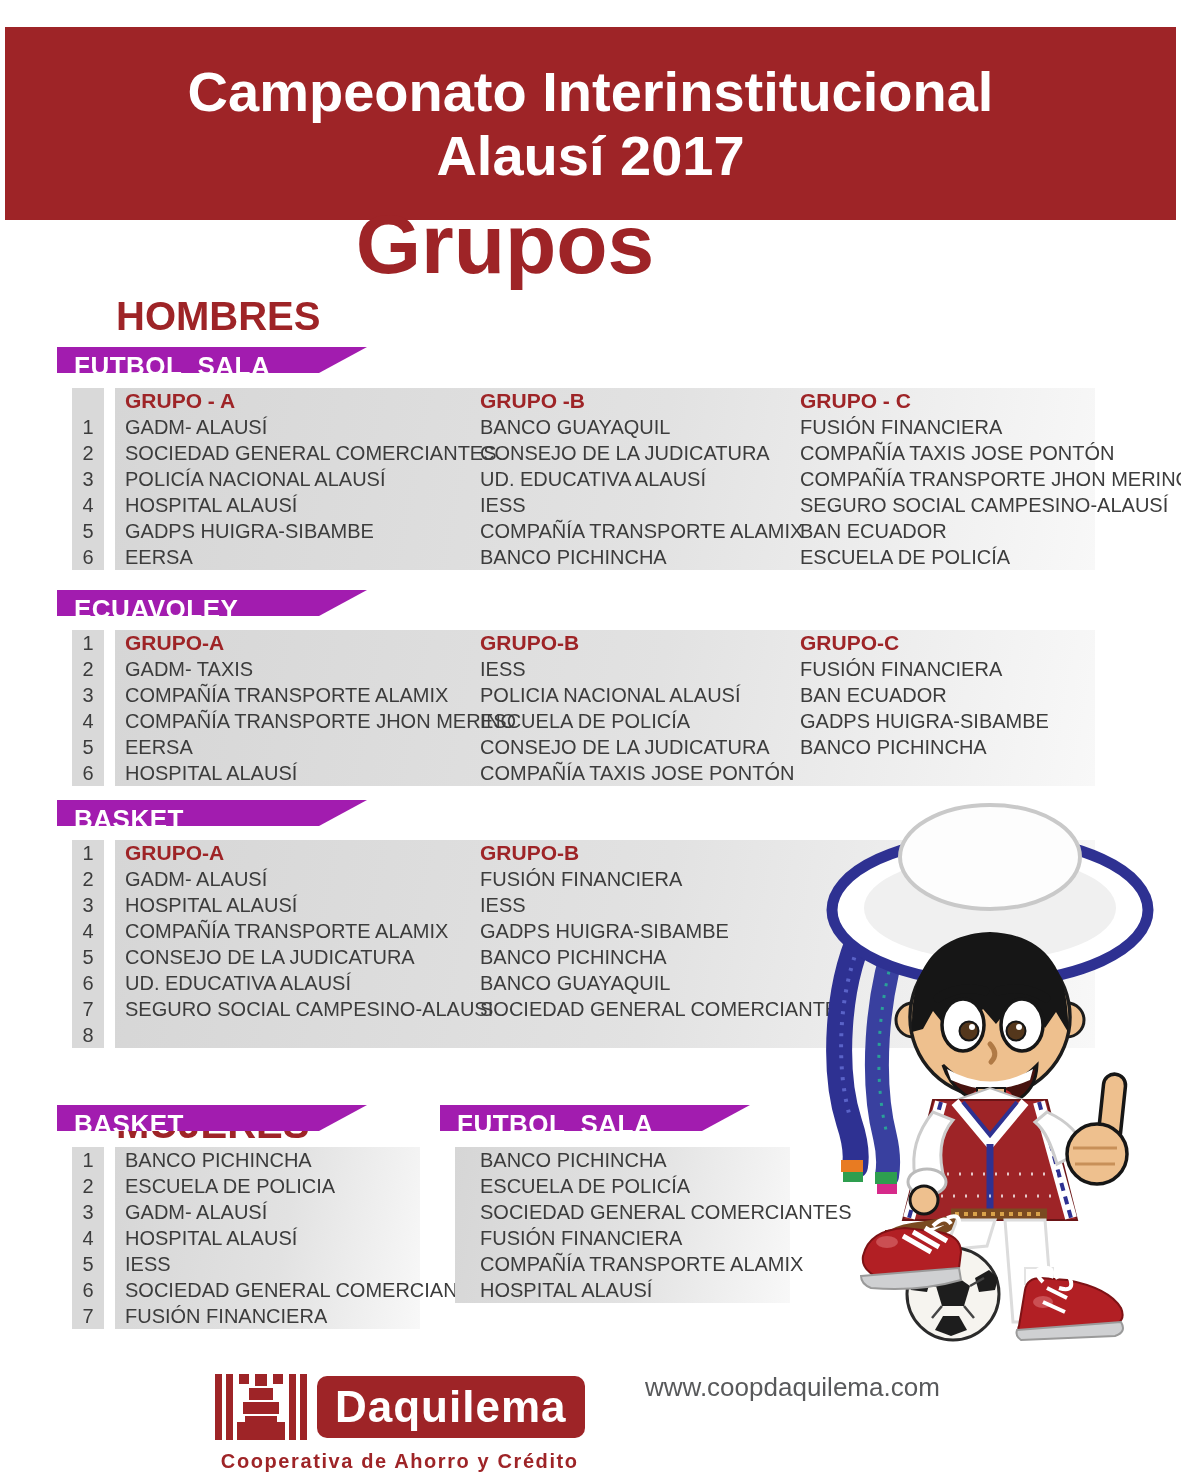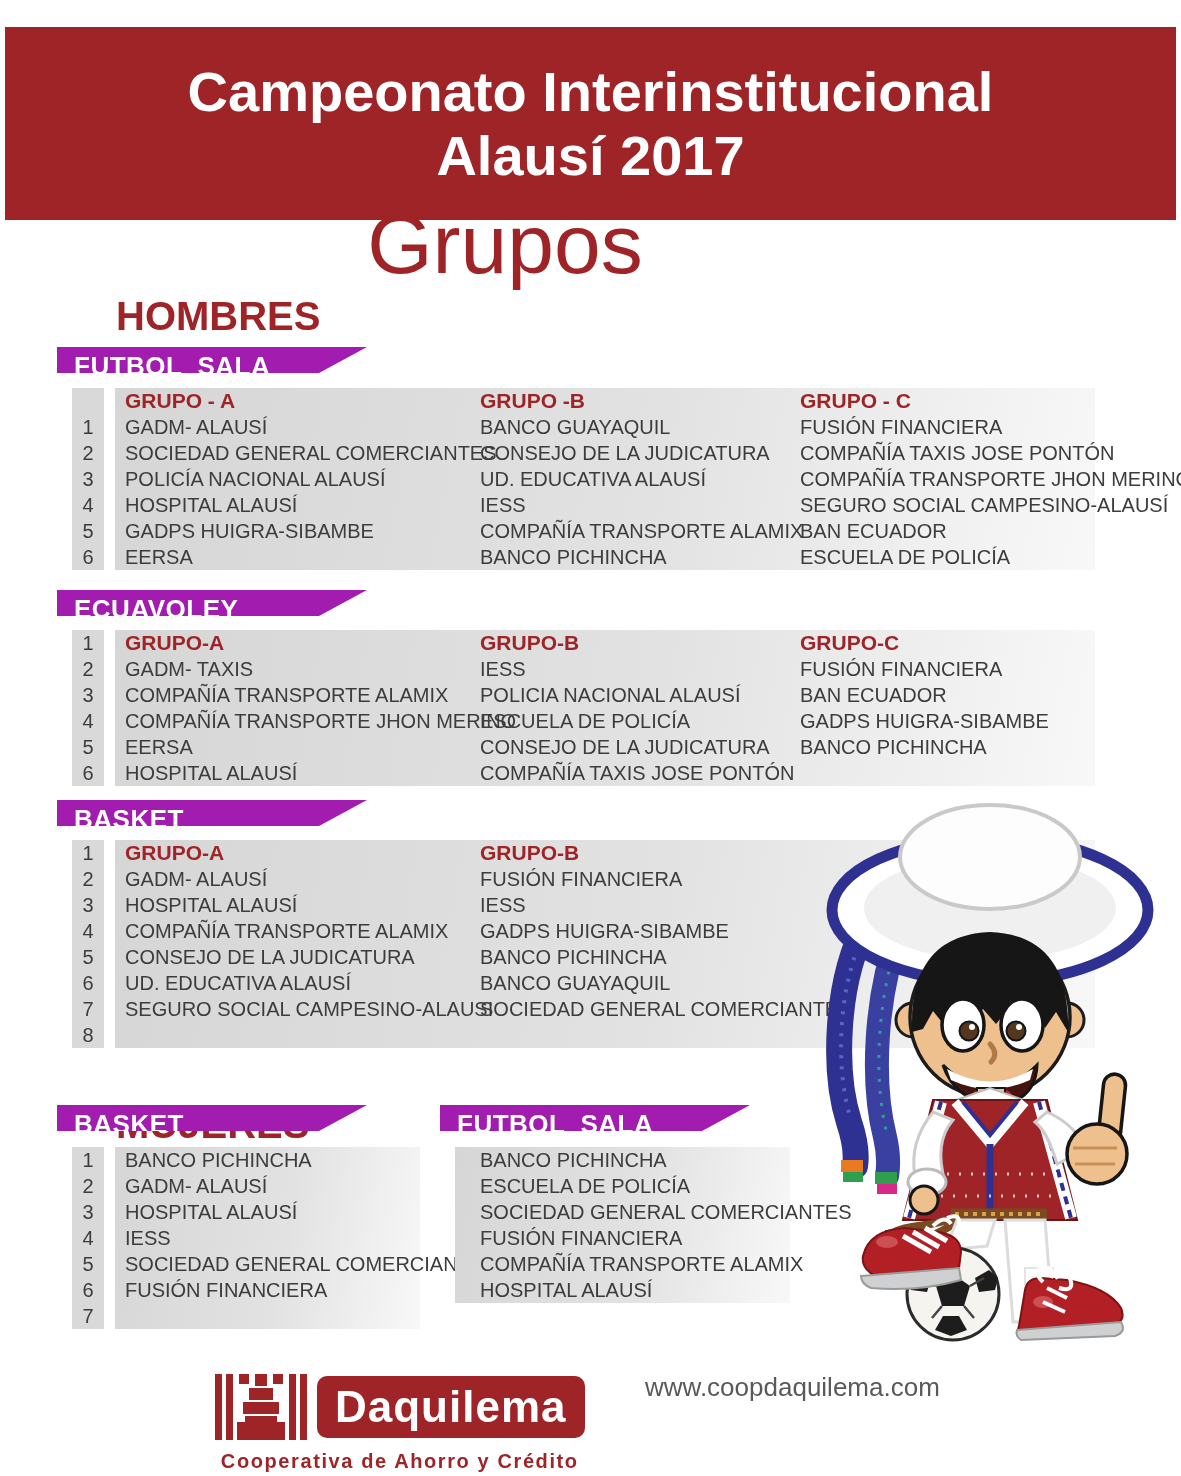--- a/index.html
+++ b/index.html
@@ -3,21 +3,21 @@
 <meta charset="utf-8">
 <style>
   html,body{margin:0;padding:0;background:#fff;}
   .poster{position:relative;width:1181px;height:1476px;background:#fff;overflow:hidden;
           font-family:"Liberation Sans", sans-serif;}
   
   .hdr{position:absolute;left:5px;top:3px;width:1171px;height:193px;background:#9e2427;
        display:flex;flex-direction:column;justify-content:center;align-items:center;margin-top:24px;}
   .hdr .t{color:#fff;font-weight:bold;font-size:56px;line-height:64px;text-align:center;letter-spacing:0px;}
   .grupos{position:absolute;left:0;top:202px;width:1010px;text-align:center;color:#9e2427;
-          font-size:84px;font-weight:normal;line-height:1;}
+          font-size:84px;font-weight:bold;line-height:1;}
   .gender{position:absolute;left:80px;color:#9e2427;font-size:40px;font-weight:bold;line-height:1;margin-left:36px;}
   
   .banner{position:absolute;height:26px;background:#a21caf;
           clip-path:polygon(0 0,100% 0,calc(100% - 48px) 100%,0 100%);}
   .banner-label{display:block;color:#fff;font-weight:bold;font-size:26px;line-height:39px;
                 padding-left:17px;letter-spacing:.5px;white-space:pre;}
   
   .strip{position:absolute;width:32px;background:#d9d9d9;}
   .num{display:block;height:26px;line-height:26px;text-align:center;font-size:20px;color:#3c3c3c;}
   .area{position:absolute;background:linear-gradient(100deg,#d6d6d6 0%,#e2e2e2 55%,#f8f8f8 100%);}
@@ -166,20 +166,21 @@
         <span class="num">2</span>
         <span class="num">3</span>
         <span class="num">4</span>
         <span class="num">5</span>
         <span class="num">6</span>
         <span class="num">7</span>
       </div>
       <div class="area" style="left: 115px; top: 1147px; width: 305px; height: 182px;">
         <div class="col" style="left: 10px;">
           <span class="item">BANCO PICHINCHA</span>
+          <span class="item">ESCUELA DE POLICIA</span>
           <span class="item">GADM- ALAUSÍ</span>
           <span class="item">HOSPITAL ALAUSÍ</span>
           <span class="item">IESS</span>
           <span class="item">SOCIEDAD GENERAL COMERCIANTES</span>
           <span class="item">FUSIÓN FINANCIERA</span>
         </div>
       </div>
       <div class="banner" style="left: 440px; top: 1105px; width: 310px;">
         <span class="banner-label">FUTBOL  SALA</span>
       </div>

